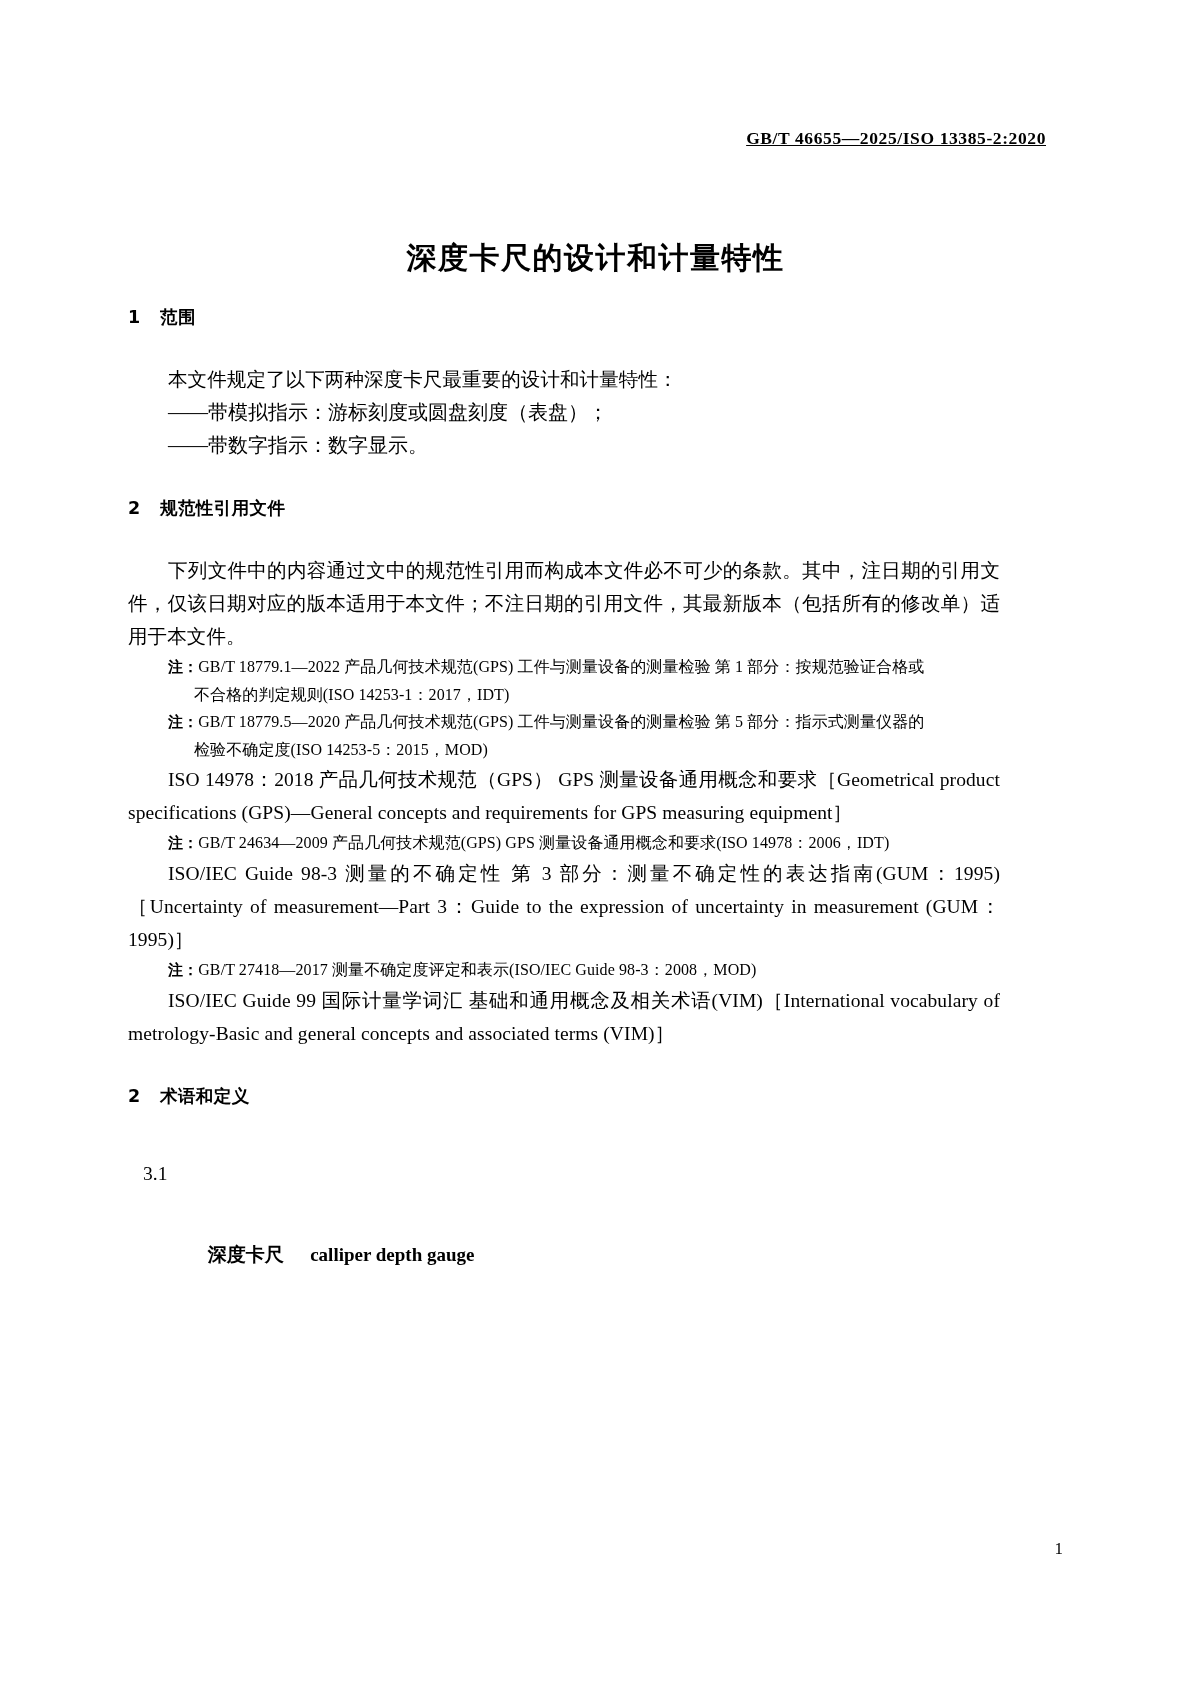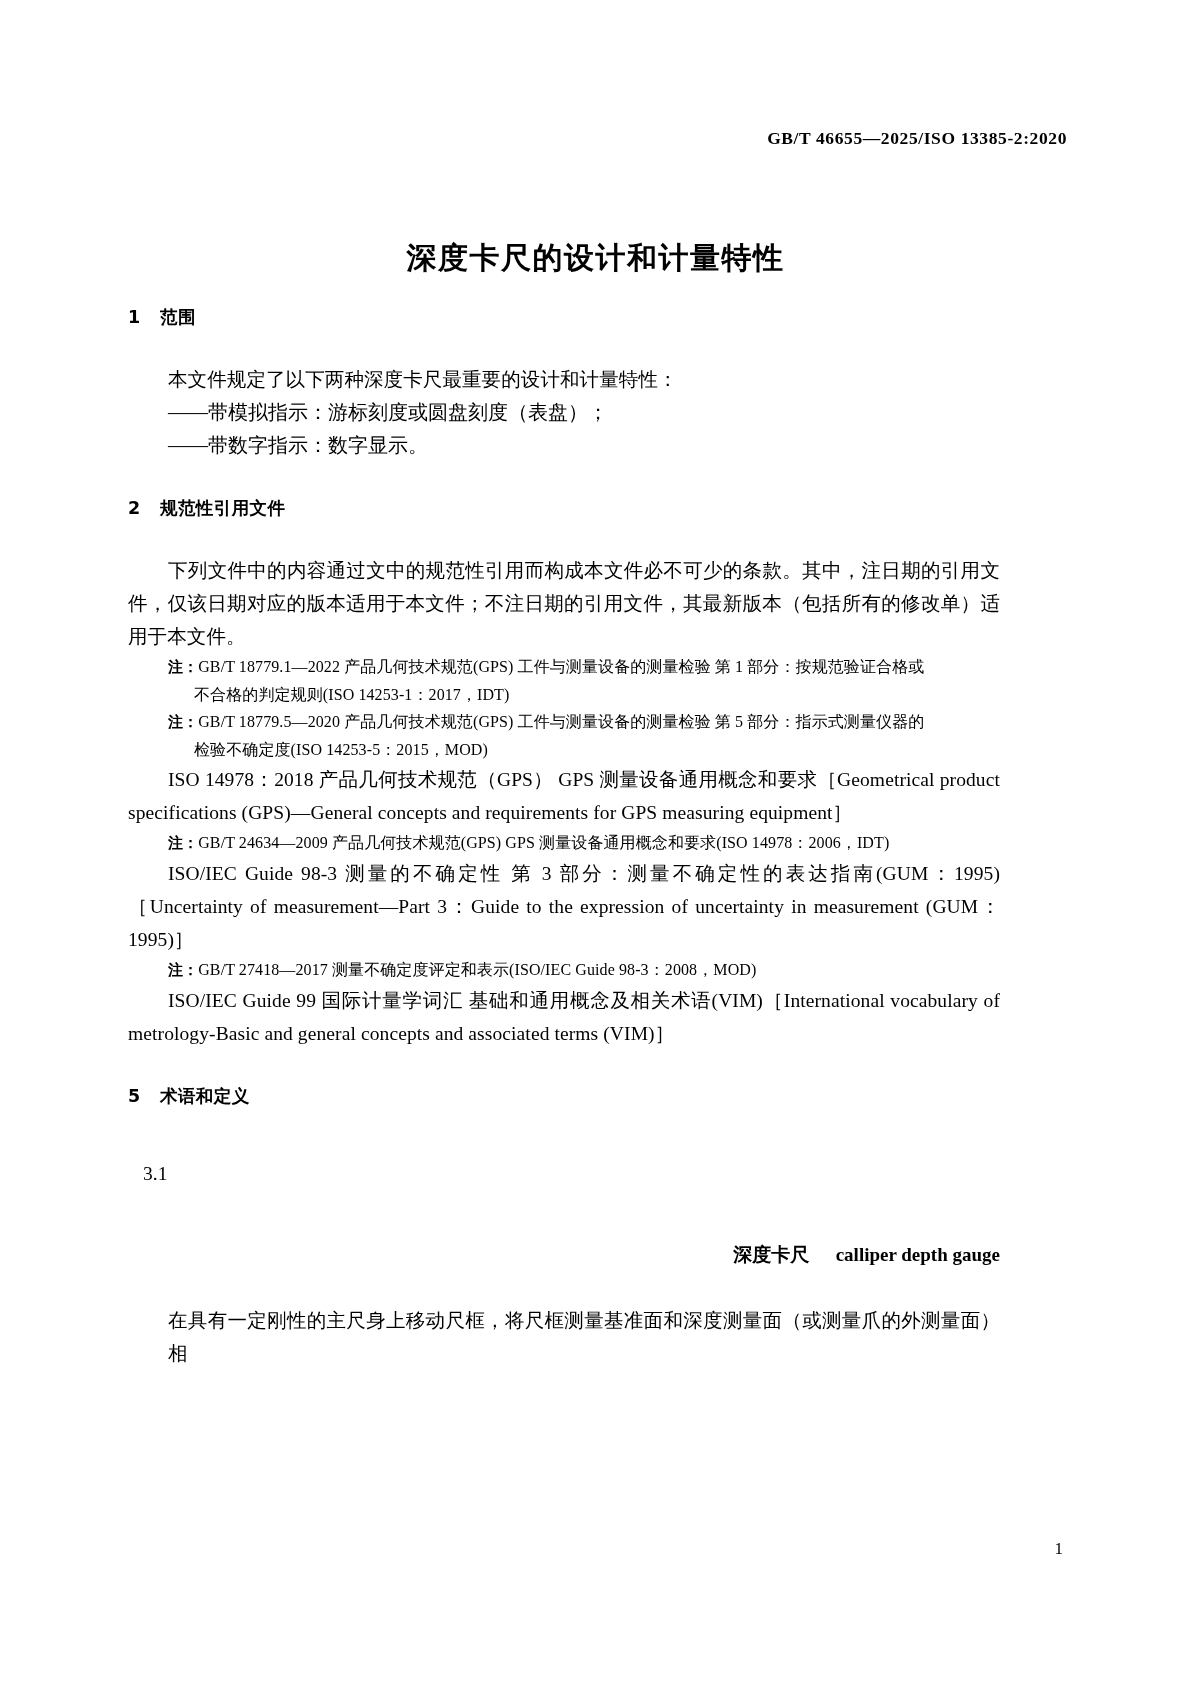--- a/index.html
+++ b/index.html
@@ -18,26 +18,27 @@
     margin: 0 auto;
     background: #ffffff;
     overflow: hidden;
     box-sizing: border-box;
   }
 
   
   .running-header {
     position: absolute;
     top: 128px;
-    right: 124px;
+    right: 145px;
     font-family: "Liberation Serif", serif;
     font-weight: bold;
     font-size: 17.5px;
     letter-spacing: 0.6px;
     white-space: nowrap;
+    text-decoration: underline;
   }
 
   
   .doc-title {
     position: absolute;
     top: 218px;
     left: 0;
     width: 1191px;
     text-align: center;
     font-family: "DejaVu Sans", "Liberation Sans", sans-serif;
@@ -134,21 +135,20 @@
     margin: 15px;
   }
   .term-name {
     font-family: "DejaVu Sans", "Liberation Sans", sans-serif;
     font-weight: bold;
     font-size: 19px;
     line-height: 33px;
     margin: 0;
     padding-left: 40px;
     white-space: pre;
-    text-align: right;
   }
   .term-name .en {
     font-family: "Liberation Serif", "DejaVu Serif", serif;
     font-weight: bold;
   }
   .term-def {
     font-family: "Liberation Serif", "DejaVu Serif", serif;
     font-size: 19.5px;
     line-height: 33px;
     margin: 0;
@@ -209,29 +209,28 @@
 
     <p class="ref-entry">ISO/IEC Guide 98-3   测量的不确定性   第 3 部分：测量不确定性的表达指南(GUM：1995)［Uncertainty of measurement—Part 3：Guide to the expression of uncertainty in measurement (GUM：1995)］</p>
     <p class="note">
       <b>注：</b><span>GB/T 27418—2017   测量不确定度评定和表示(ISO/IEC Guide 98-3：2008，MOD)</span>
     </p>
 
     <p class="ref-entry">ISO/IEC Guide 99   国际计量学词汇   基础和通用概念及相关术语(VIM)［International vocabulary of metrology-Basic and general concepts and associated terms (VIM)］</p>
 
     <div class="gap-before-head"></div>
 
-    <div class="clause-head">5   术语和定义</div>
+    <div class="clause-head">2   术语和定义</div>
     <div class="gap-after-head"></div>
 
 
     <p class="term-no">3.1</p>
 
     <p class="term-name">
       <span>深度卡尺</span><span>    </span><span class="en">calliper depth gauge</span>
     </p>
 
-    <p class="term-def">在具有一定刚性的主尺身上移动尺框，将尺框测量基准面和深度测量面（或测量爪的外测量面）相</p>
 
   </div>
 
   <div class="page-number">1</div>
 
 </div>
 
 </body></html>

